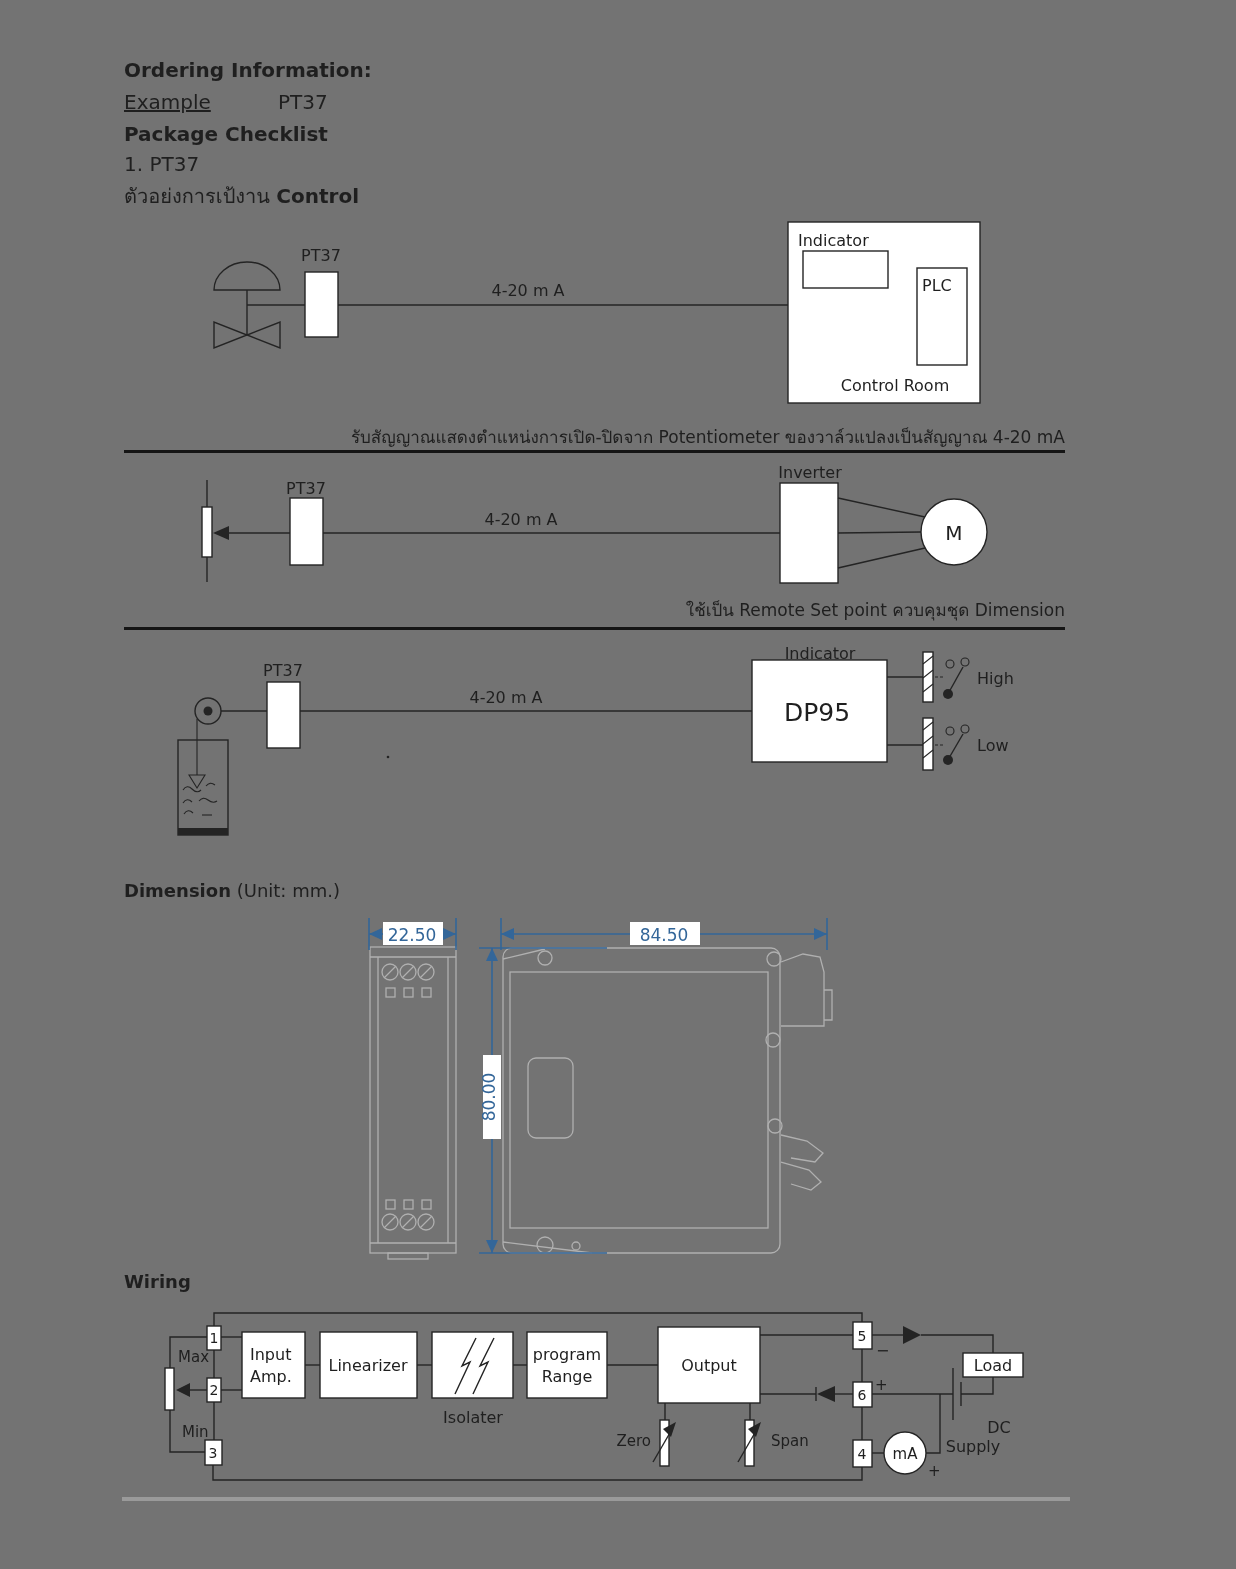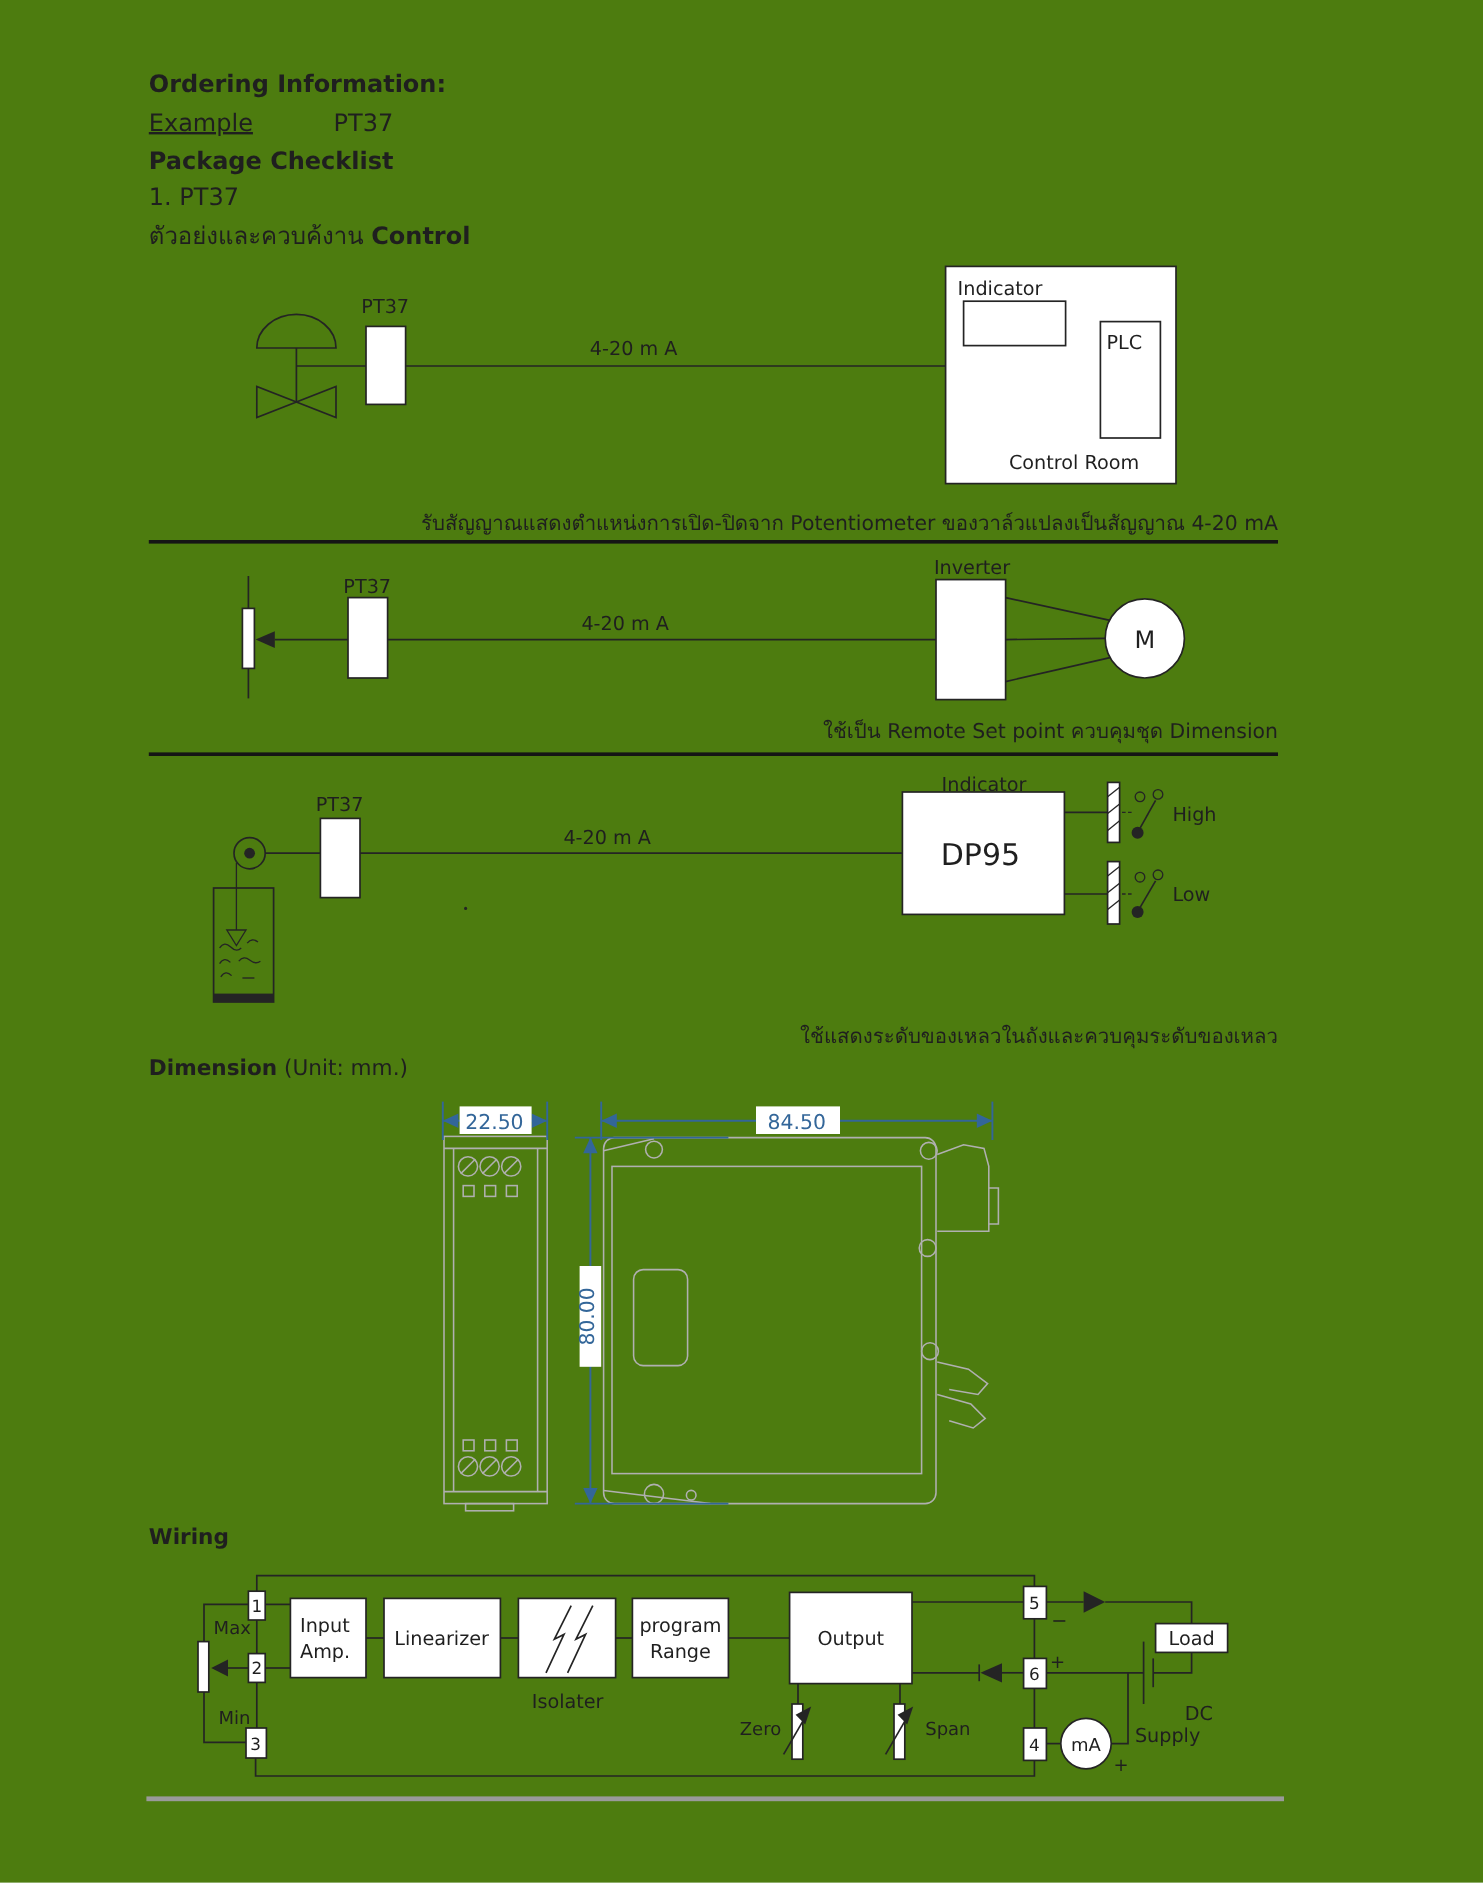--- a/index.html
+++ b/index.html
@@ -1,16 +1,16 @@
 <!DOCTYPE html>
 <html><head>
 <meta charset="utf-8">
 <style>
   html,body{margin:0;padding:0;background:#ffffff;}
-  .page{position:relative;width:1236px;height:1569px;background:#4d7c0f;
+  .page{position:relative;width:1236px;height:1569px;background:#737373;
         font-family:"DejaVu Sans","Liberation Sans",sans-serif;color:#1f1f1f;overflow:hidden;}
   .hline{position:absolute;left:124px;font-size:20px;white-space:pre;}
   .bold{font-weight:bold;}
   .ex-label{display:inline-block;width:154px;text-decoration:underline;}
   .caption{position:absolute;left:124px;width:941px;text-align:right;font-size:17px;line-height:26px;}
   .sep{position:absolute;left:124px;width:941px;height:3px;background:#151515;}
   .sepg{position:absolute;left:122px;width:948px;height:4px;background:#9a9a9a;}
   .heading{position:absolute;left:124px;font-size:18px;}
   svg.overlay{position:absolute;left:0;top:0;}
   svg text{font-family:"DejaVu Sans","Liberation Sans",sans-serif;fill:#1f1f1f;}
@@ -31,27 +31,26 @@
 </style>
 </head>
 <body>
 
 <div class="page">
 
   <div class="hline bold" style="top:58px">Ordering Information:</div>
   <div class="hline" style="top:90px"><span class="ex-label">Example</span><span>PT37</span></div>
   <div class="hline bold" style="top:122px">Package Checklist</div>
   <div class="hline" style="top:152px">1. PT37</div>
-  <div class="hline" style="top:180px"><span>ตัวอย่งและควบค้งาน</span><span> </span><span class="bold">Control</span></div>
+  <div class="hline" style="top:180px"><span>ตัวอย่งการเป้งาน</span><span> </span><span class="bold">Control</span></div>
 
   <div class="caption" style="top:424px">รับสัญญาณแสดงตำแหน่งการเปิด-ปิดจาก Potentiometer ของวาล์วแปลงเป็นสัญญาณ 4-20 mA</div>
   <div class="sep" style="top:450px"></div>
   <div class="caption" style="top:597px">ใช้เป็น Remote Set point ควบคุมชุด Dimension</div>
   <div class="sep" style="top:627px"></div>
-  <div class="caption" style="top:851px">ใช้แสดงระดับของเหลวในถังและควบคุมระดับของเหลว</div>
 
   <div class="heading" style="top:880px"><span class="bold">Dimension</span><span> (Unit: mm.)</span></div>
   <div class="heading bold" style="top:1271px">Wiring</div>
   <div class="sepg" style="top:1497px"></div>
 
   <svg class="overlay" width="1236" height="1569" viewBox="0 0 1236 1569">
 
     <g>
       <g>
         <path class="ln" d="M214 290 A33 28 0 0 1 280 290 L214 290 Z"></path>

